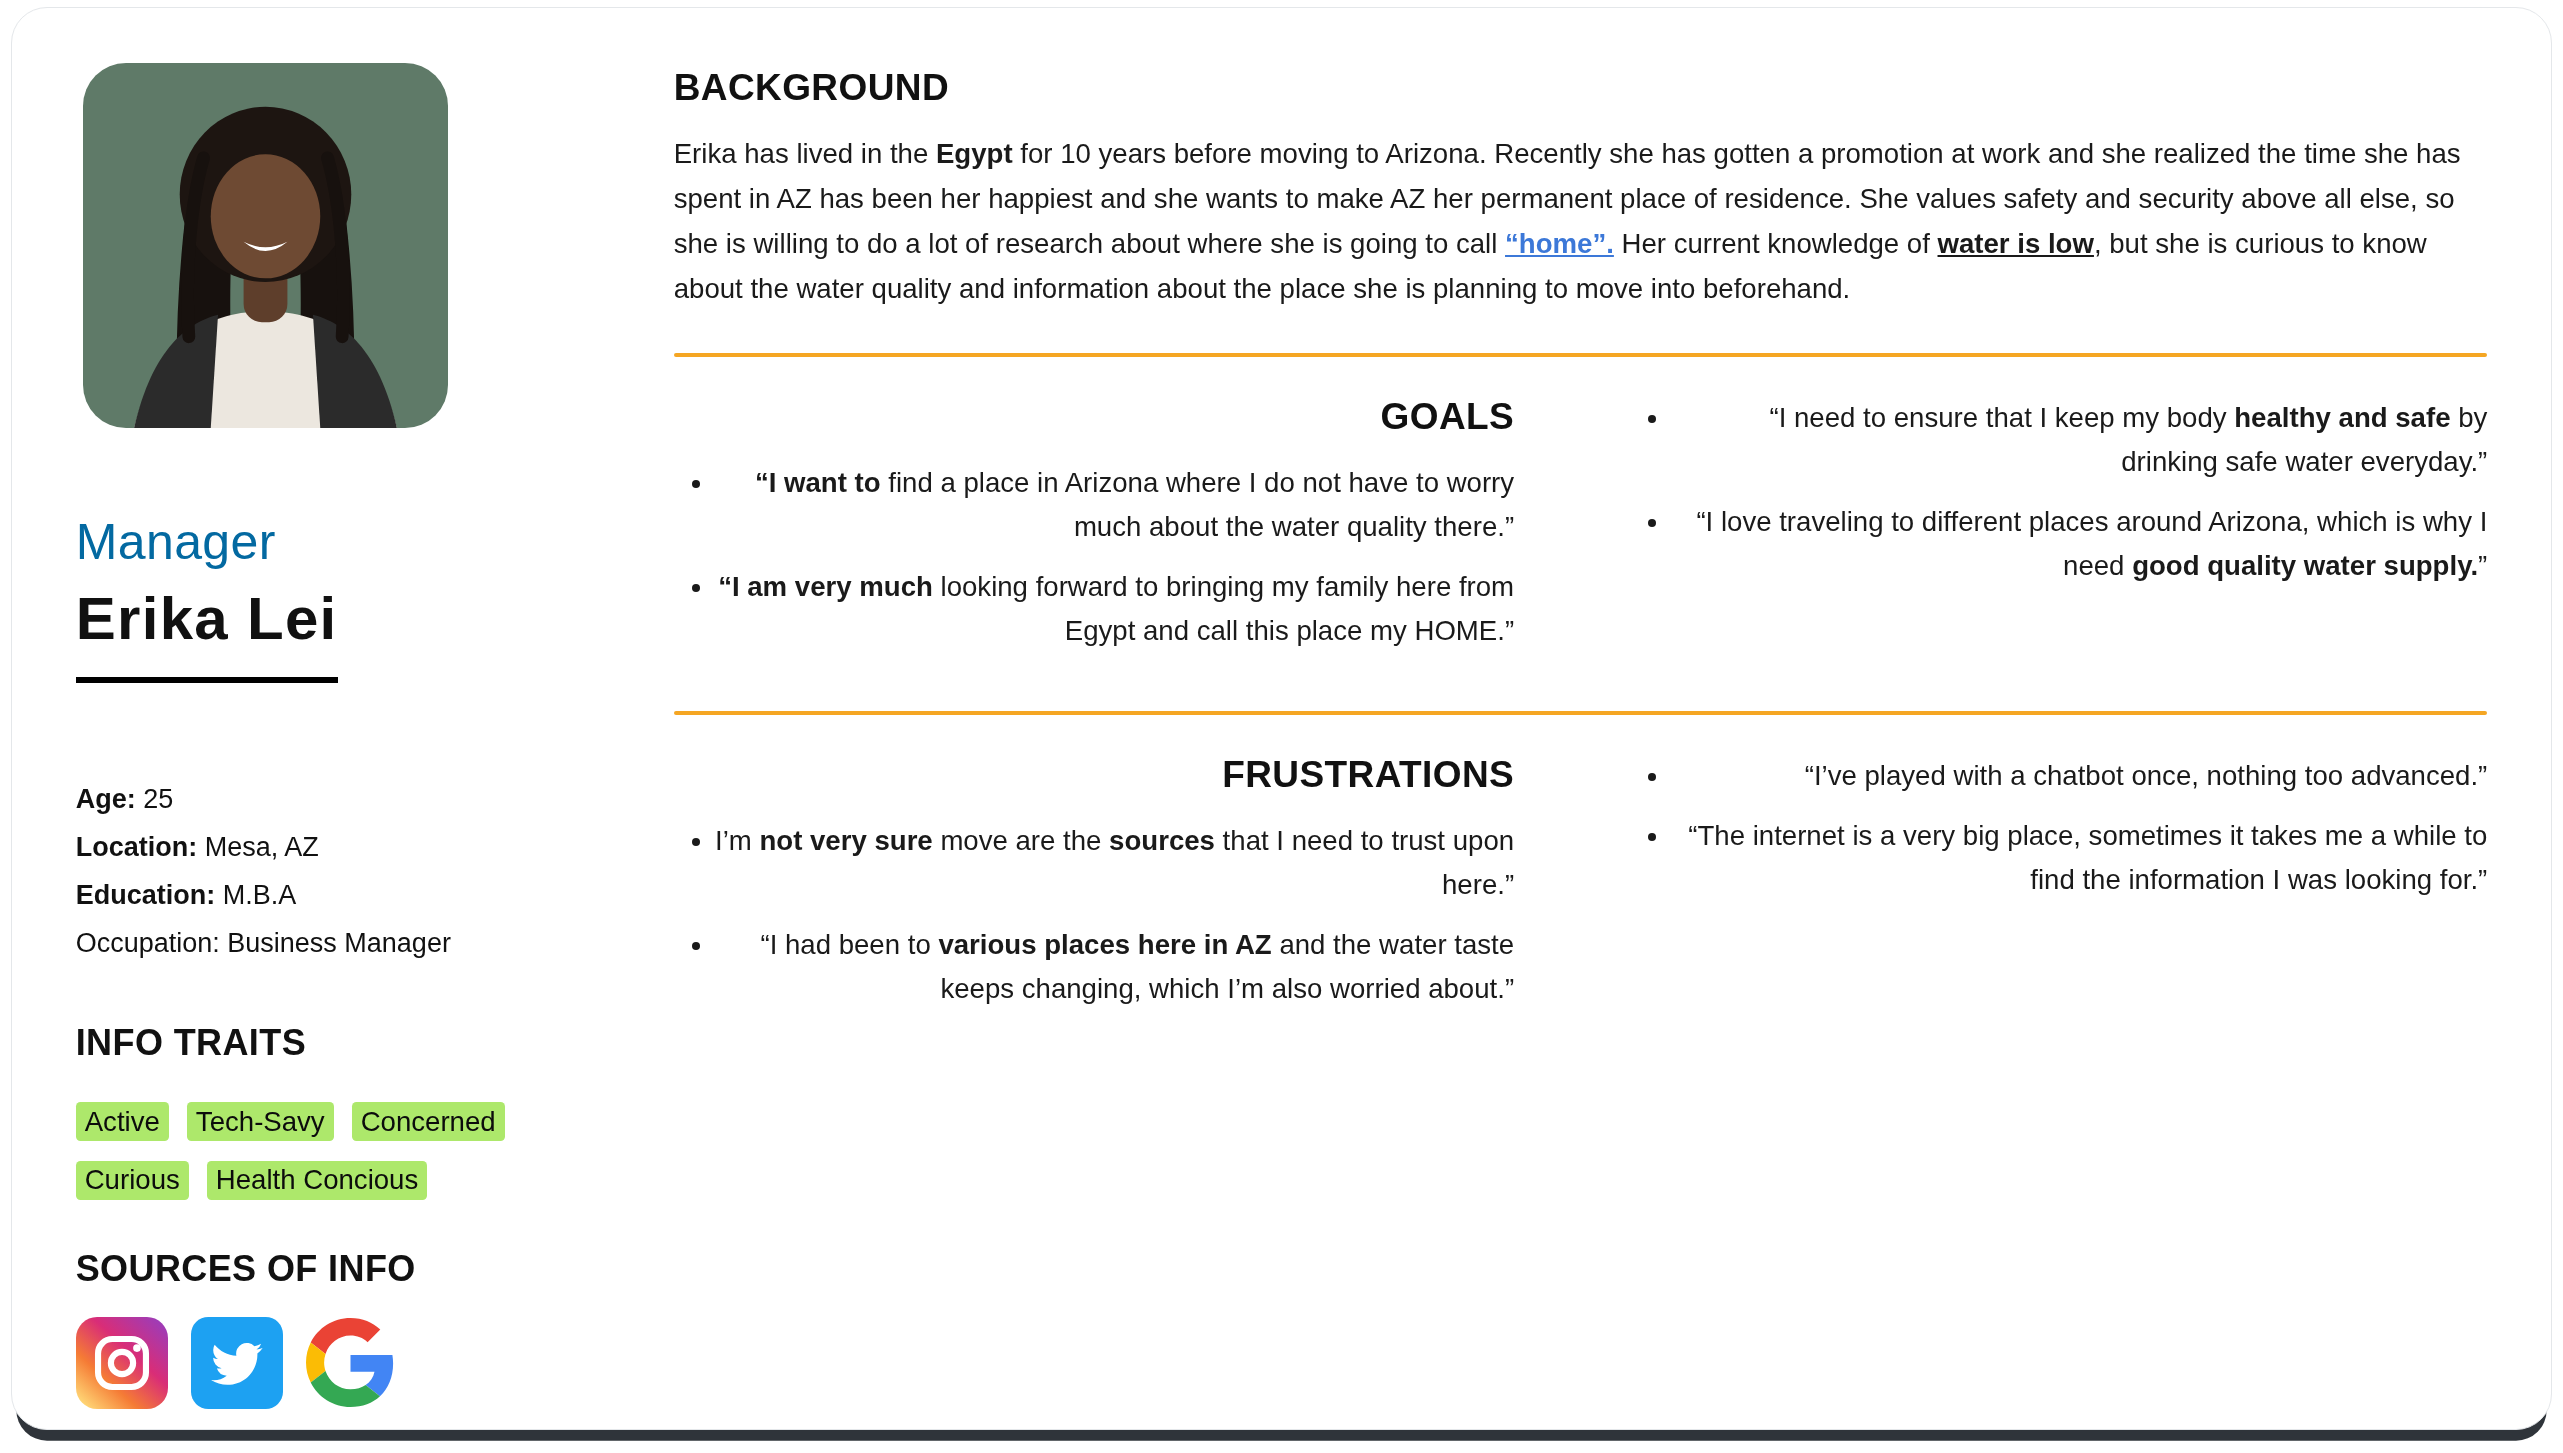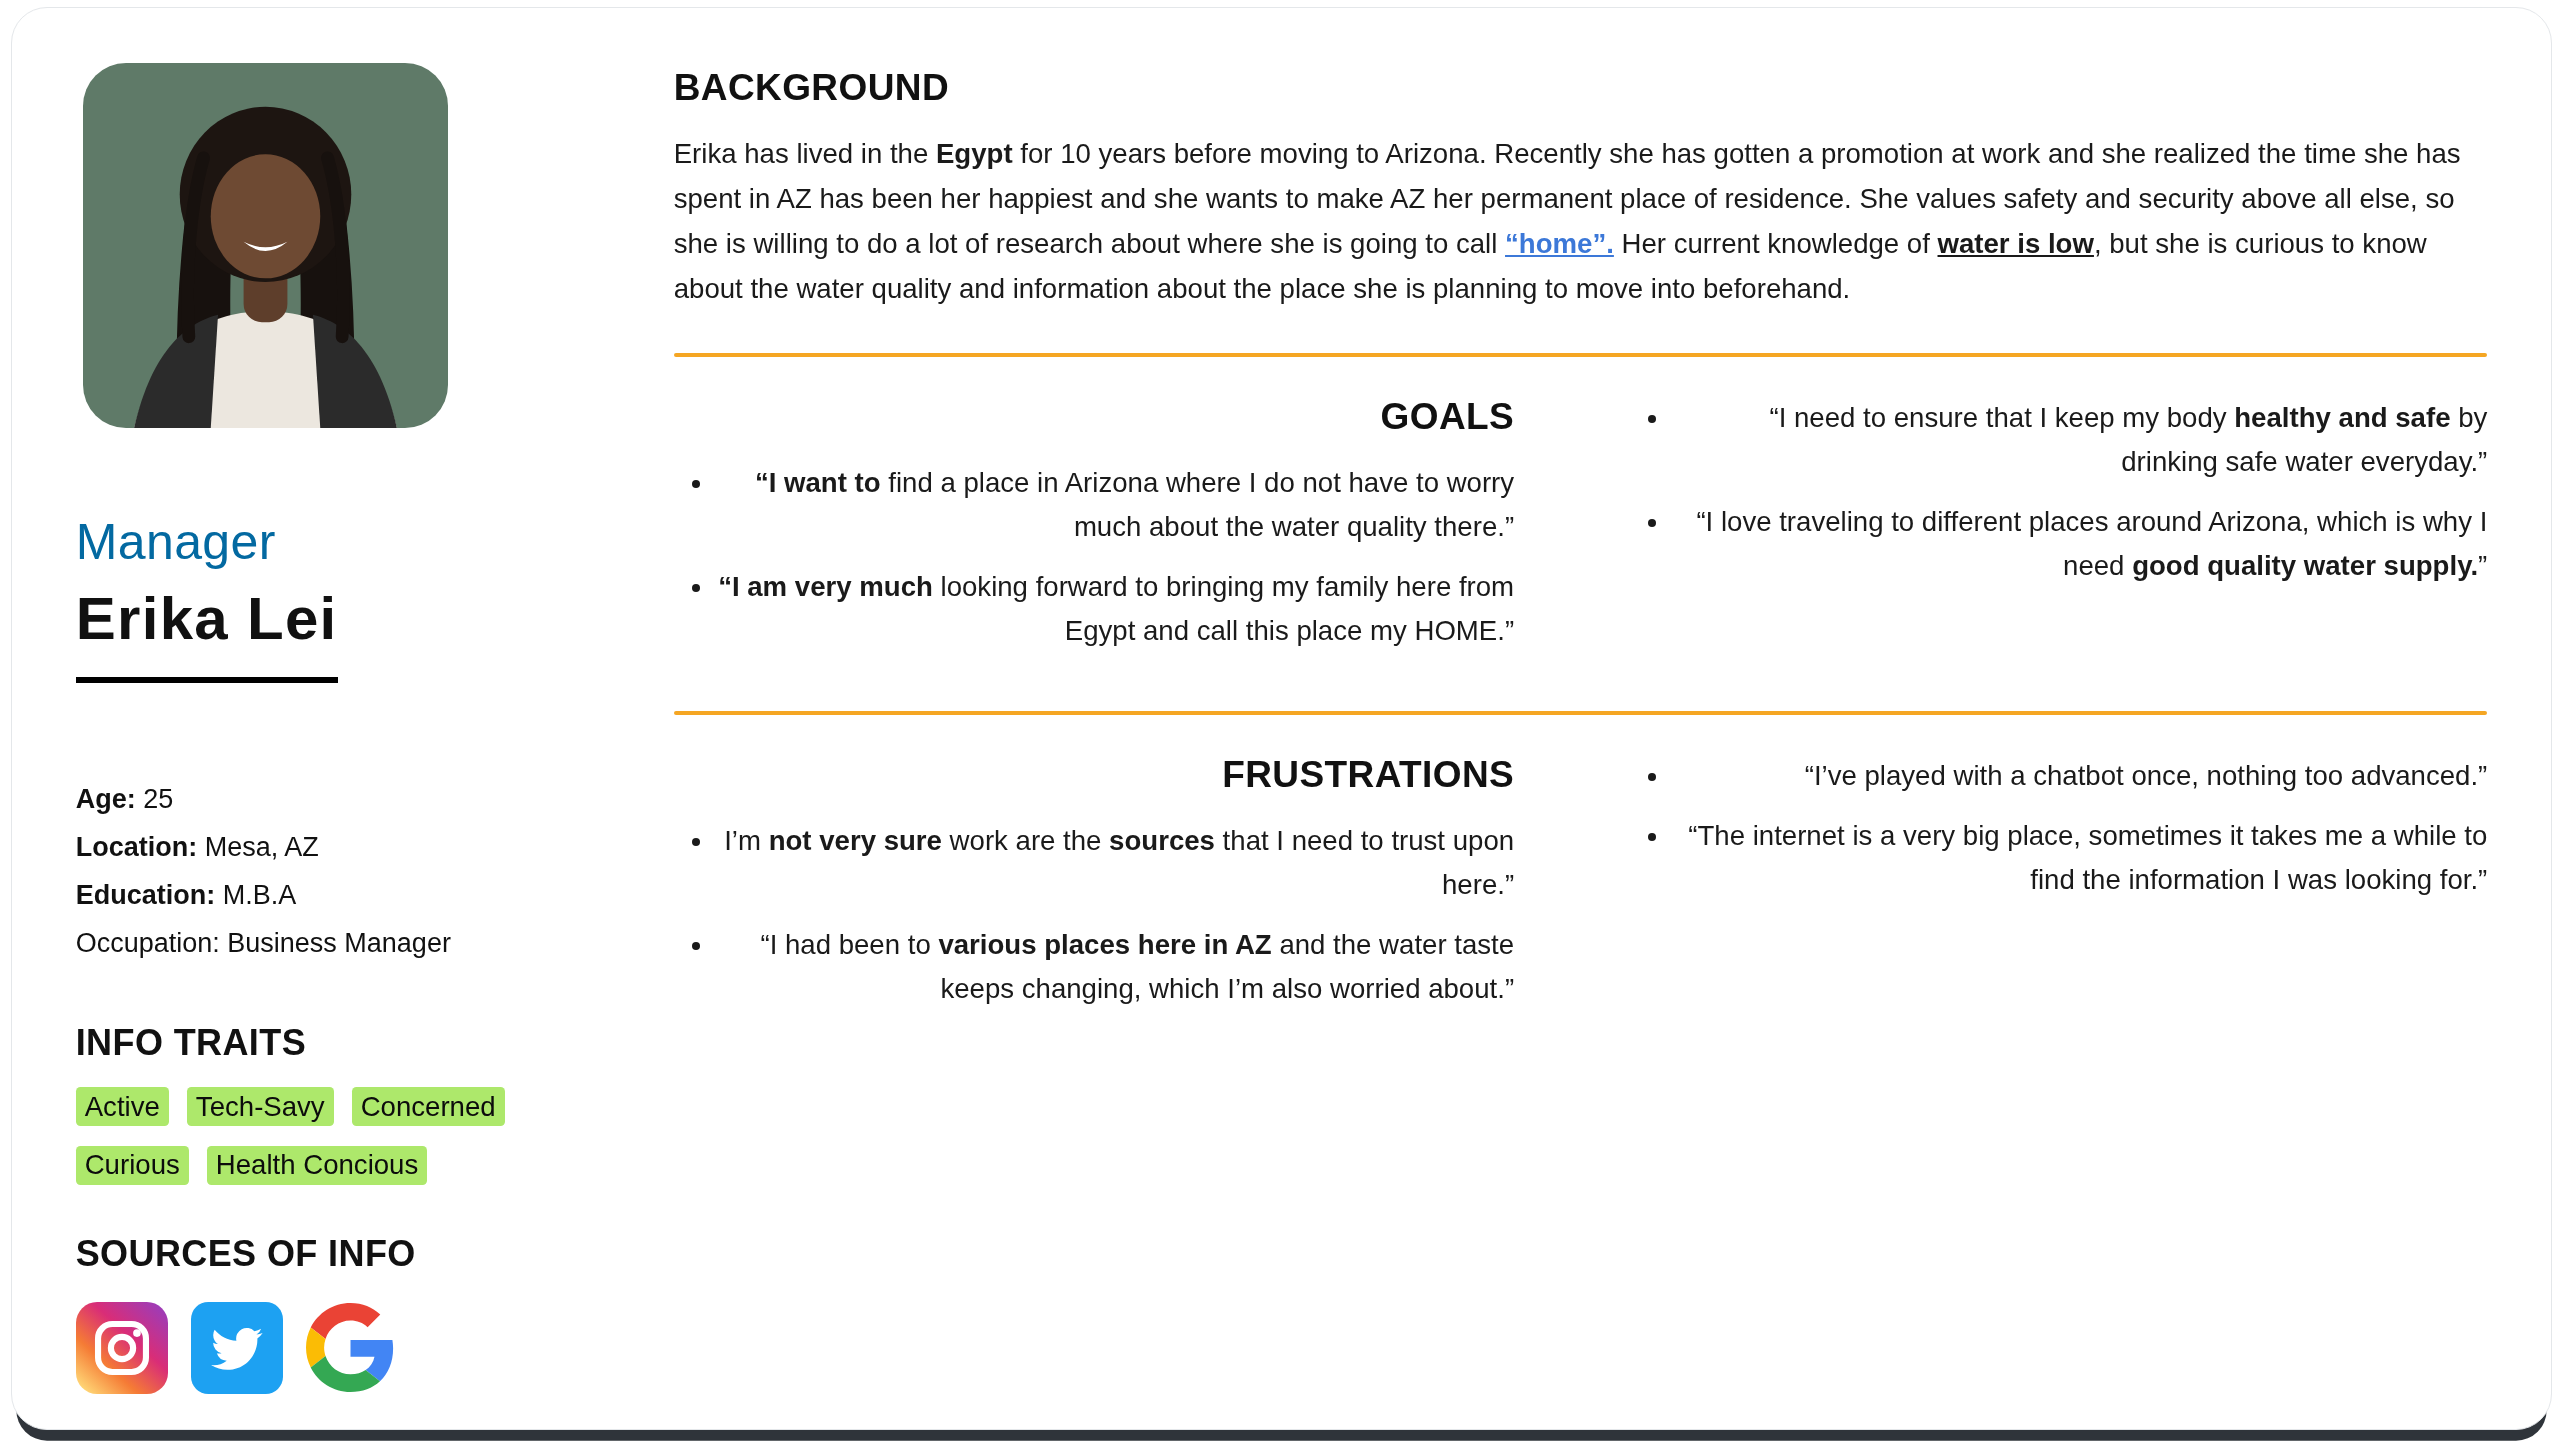--- a/index.html
+++ b/index.html
@@ -43,21 +43,21 @@
     margin-top:12.5px;padding-bottom:24px;
     border-bottom:6.2px solid #000;
   }
   .details{margin-top:52px;font-size:27px;line-height:1.78;}
   .detail-row{white-space:pre-wrap;}
   .side-heading{
     font-size:36px;font-weight:800;letter-spacing:0.4px;margin:0;
   }
   .traits-heading{margin-top:55px;}
   .tags{
-    margin-top:23px;display:flex;flex-wrap:wrap;gap:19.6px 18px;
+    margin-top:38px;display:flex;flex-wrap:wrap;gap:19.6px 18px;
     max-width:498px;
   }
   .tag{
     background:var(--tag-green);
     font-size:27.6px;padding:3.6px 9px;border-radius:4.4px;color:#0c0c0c;
   }
   .sources-heading{margin-top:48px;}
   .source-icons{margin-top:27px;display:flex;align-items:center;gap:23px;}
   .source-icons svg{display:block;}
   
@@ -198,21 +198,21 @@
         </ul>
       </section>
     </div>
 
     <hr class="divider">
 
     <div class="two-col">
       <section>
         <h2 class="section-title">FRUSTRATIONS</h2>
         <ul class="bullets">
-          <li><span>I’m </span><span class="b">not very sure</span><span> work are the </span><span class="b">sources</span><span> that I need to trust upon here.”</span></li>
+          <li><span>I’m </span><span class="b">not very sure</span><span> move are the </span><span class="b">sources</span><span> that I need to trust upon here.”</span></li>
           <li><span>“I had been to </span><span class="b">various places here in AZ</span><span> and the water taste keeps changing, which I’m also worried about.”</span></li>
         </ul>
       </section>
       <section>
         <ul class="bullets">
           <li><span>“I’ve played with a chatbot once, nothing too advanced.”</span></li>
           <li><span>“The internet is a very big place, sometimes it takes me a while to find the information I was looking for.”</span></li>
         </ul>
       </section>
     </div>

